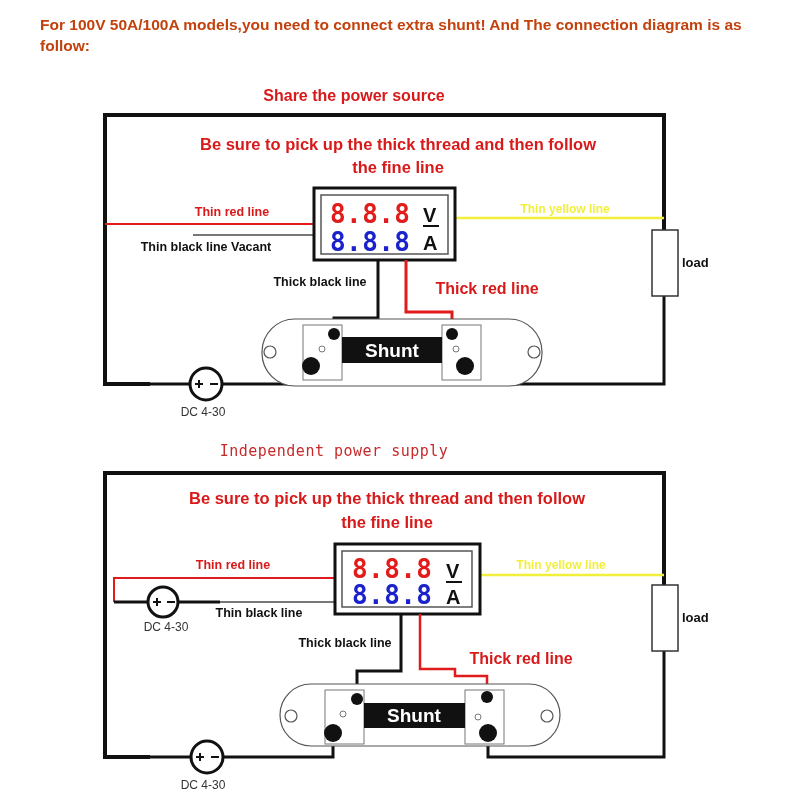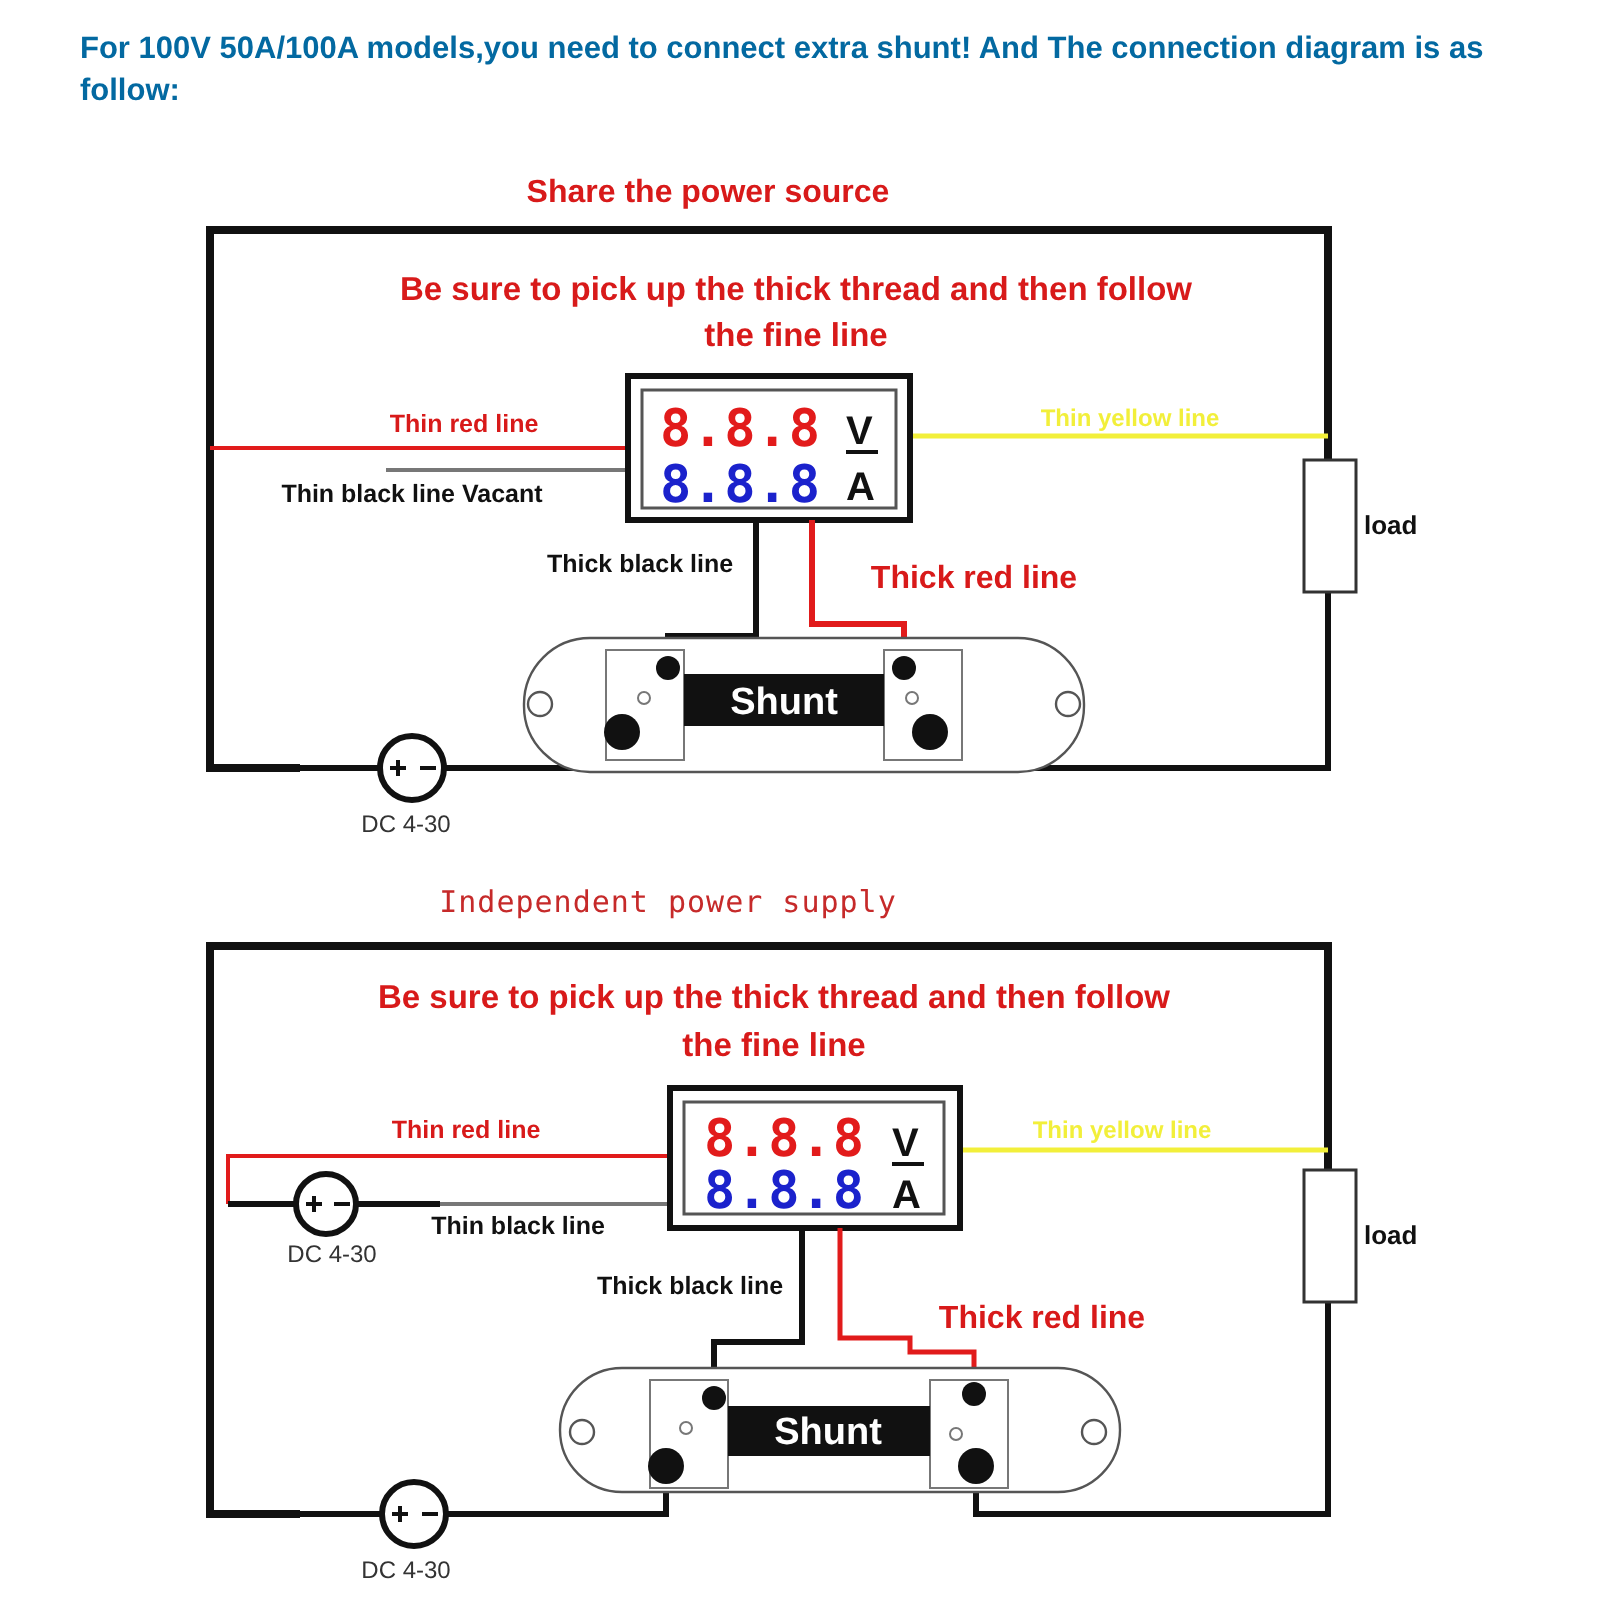--- a/index.html
+++ b/index.html
@@ -1,17 +1,17 @@
 <!DOCTYPE html>
 <html><head>
 <meta charset="utf-8">
 <style>
   html, body { margin: 0; padding: 0; background: #ffffff; }
   body { width: 800px; height: 800px; position: relative; overflow: hidden; font-family: "Liberation Sans", sans-serif; }
-  .intro { position: absolute; left: 40px; top: 14px; width: 740px; font-size: 15.5px; font-weight: bold; color: #0369a1; line-height: 21px; }
+  .intro { position: absolute; left: 40px; top: 14px; width: 740px; font-size: 15.5px; font-weight: bold; color: #c2410c; line-height: 21px; }
   svg { position: absolute; left: 0; top: 0; }
   .t-red-h { font-family: "Liberation Sans", sans-serif; font-weight: bold; fill: #d81a1a; }
   .t-black { font-family: "Liberation Sans", sans-serif; font-weight: bold; fill: #111; }
   .t-yellow { font-family: "Liberation Sans", sans-serif; font-weight: bold; fill: #f2ef3a; }
   .t-dc { font-family: "Liberation Sans", sans-serif; fill: #333; }
   .t-indep { font-family: "DejaVu Sans Mono", monospace; fill: #c62a2a; letter-spacing: 0.5px; }
   .seg-red { font-family: "DejaVu Sans Mono", monospace; font-weight: bold; fill: #e21b1b; }
   .seg-blue { font-family: "DejaVu Sans Mono", monospace; font-weight: bold; fill: #1b22cc; }
   .unit { font-family: "Liberation Sans", sans-serif; font-weight: bold; fill: #111; }
   .shunt-lbl { font-family: "Liberation Sans", sans-serif; font-weight: bold; fill: #fff; }

